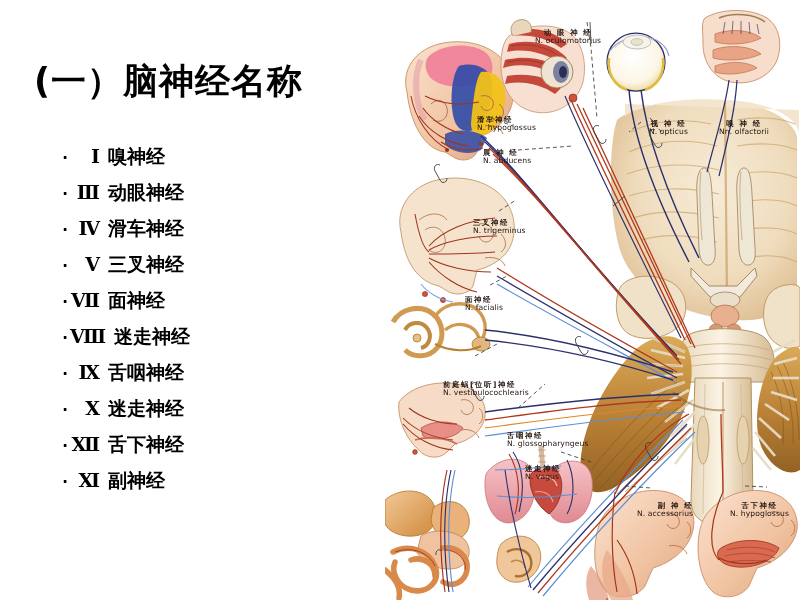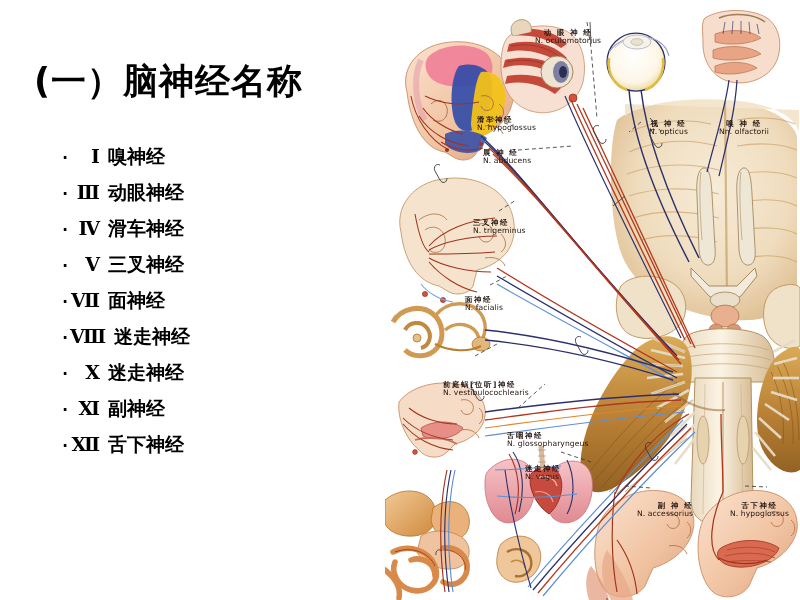--- a/index.html
+++ b/index.html
@@ -68,23 +68,24 @@
 
   <div class="left-panel">
     <div class="page-title">(一）脑神经名称</div>
     <ul class="bullet-list" id="nerve-list">
         <li><span class="dot">·</span><span class="num">Ⅰ</span><span class="nm">嗅神经</span></li>
         <li><span class="dot">·</span><span class="num">Ⅲ</span><span class="nm">动眼神经</span></li>
         <li><span class="dot">·</span><span class="num">Ⅳ</span><span class="nm">滑车神经</span></li>
         <li><span class="dot">·</span><span class="num">Ⅴ</span><span class="nm">三叉神经</span></li>
         <li><span class="dot">·</span><span class="num">Ⅶ</span><span class="nm">面神经</span></li>
         <li><span class="dot">·</span><span class="num">Ⅷ</span><span class="nm">迷走神经</span></li>
+        <li><span class="dot">·</span><span class="num">Ⅸ</span><span class="nm">舌咽神经</span></li>
         <li><span class="dot">·</span><span class="num">Ⅹ</span><span class="nm">迷走神经</span></li>
+        <li><span class="dot">·</span><span class="num">Ⅻ</span><span class="nm">舌下神经</span></li>
         <li><span class="dot">·</span><span class="num">Ⅺ</span><span class="nm">副神经</span></li>
-        <li><span class="dot">·</span><span class="num">Ⅻ</span><span class="nm">舌下神经</span></li>
       </ul>
   </div>
 
   <div class="figure">
 
     <svg width="415" height="600" viewBox="0 0 415 600">
       <defs>
         <radialGradient id="gBrain" cx="55%" cy="40%" r="75%">
           <stop offset="0%" stop-color="#f7ecd8"></stop>
           <stop offset="55%" stop-color="#efdcbd"></stop>

